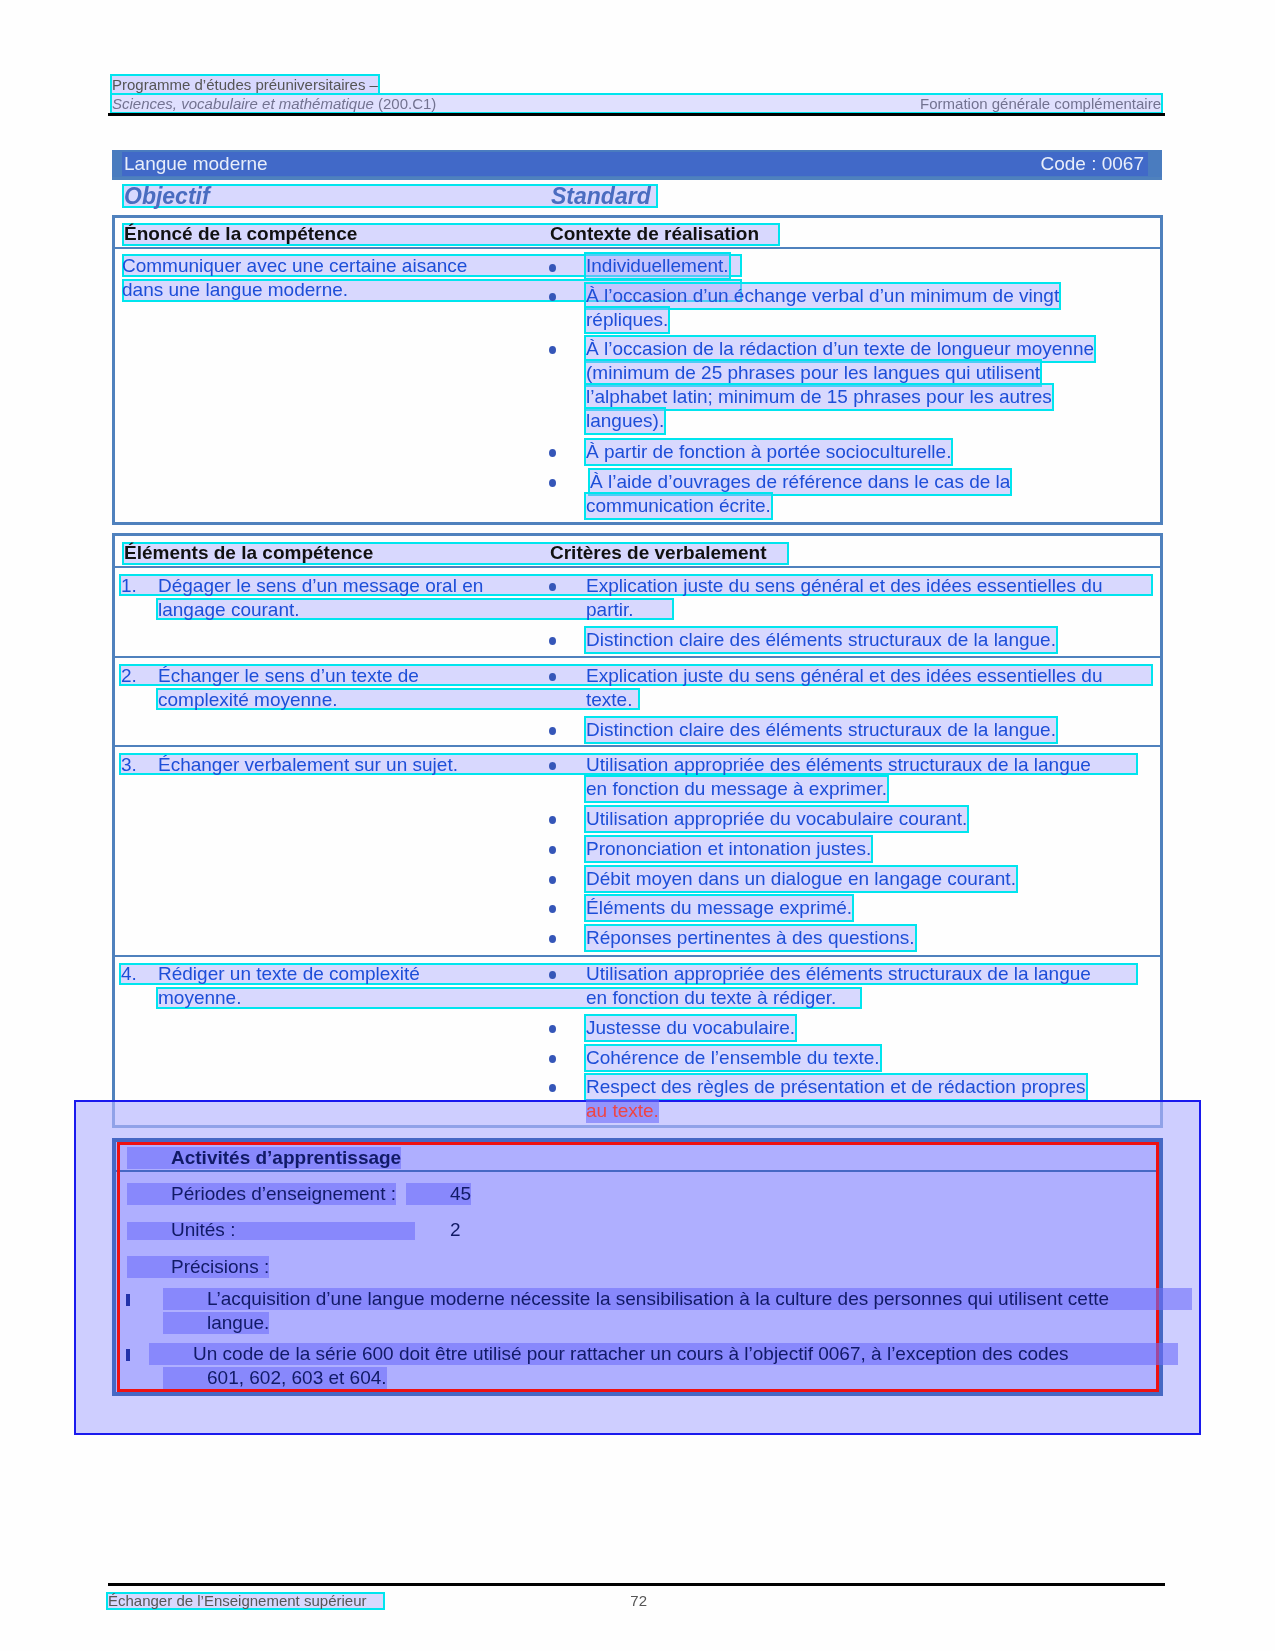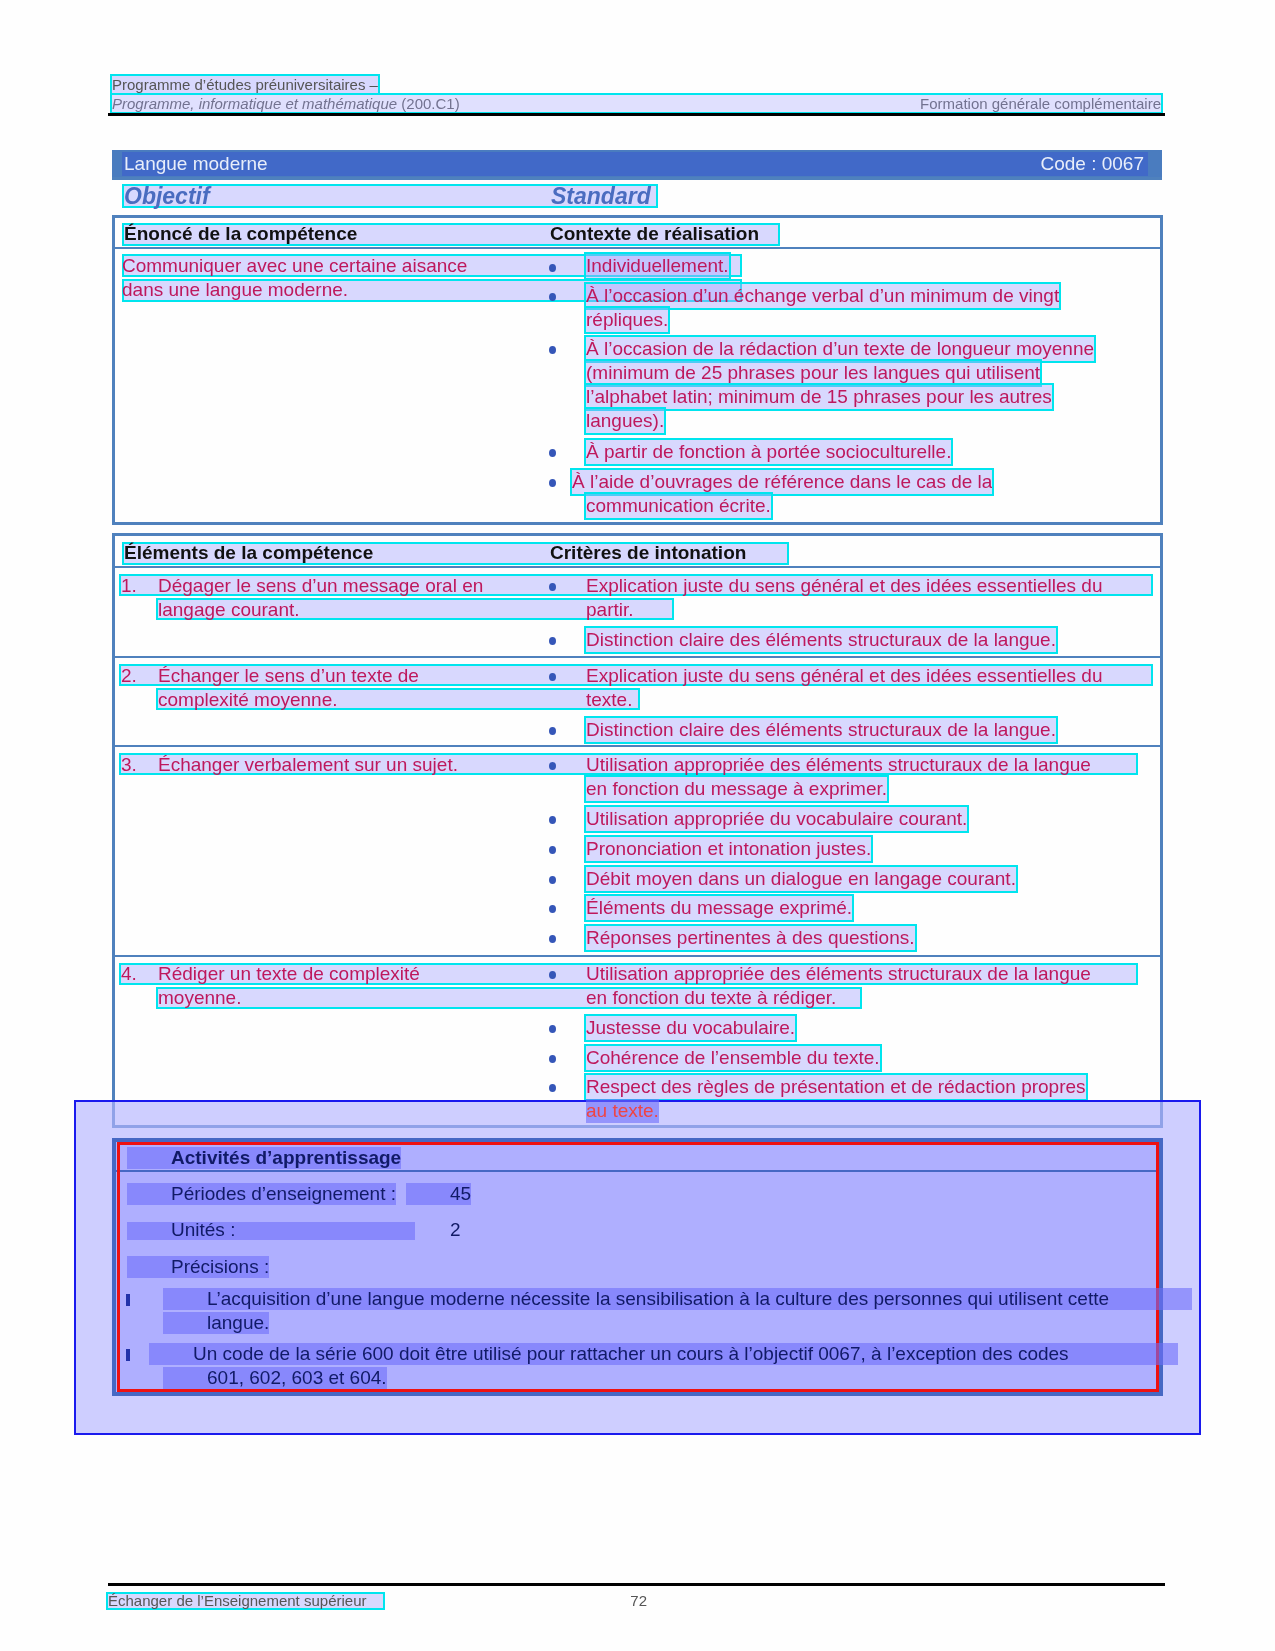--- a/index.html
+++ b/index.html
@@ -22,38 +22,38 @@
   }
   .titlebar .inner { position: absolute; left: 10px; right: 14px; top: 2px; height: 24px; background:#4169c8; }
   .titlebar .l { position: absolute; left: 12px; top: 3px; }
   .titlebar .r { position: absolute; right: 18px; top: 3px; }
 
   .italic-head { font-size: 23px; font-style: italic; font-weight: bold; color: #4a6cc0; top: 183px; }
 
   .box { border: 3px solid #4f81bd; box-sizing: border-box; background: transparent; }
   .hline { background: #4f81bd; height: 2px; }
   .bold-head { font-size: 19px; font-weight: bold; color: #111; white-space: nowrap; }
-  .txt { font-size: 19px; color: #be185d; line-height: 24px; white-space: nowrap; }
+  .txt { font-size: 19px; color: #1d4ed8; line-height: 24px; white-space: nowrap; }
   .bullet { width: 7px; height: 8px; border-radius: 50%; background: #3556b8; }
 
   .ov-hl { background: rgba(170,170,255,0.45); outline: 2px solid #00e5ee; }
   .ov-blue { left: 74px; top: 1100px; width: 1127px; height: 335px; background: rgba(180,180,255,0.65); border: 2px solid #1a1aee; box-sizing: border-box; }
   .act-box { left: 112px; top: 1138px; width: 1051px; height: 258px; border: 4px solid #4668c4; box-sizing: border-box; background: rgba(150,150,255,0.55); }
   .red-box { left: 117px; top: 1142px; width: 1042px; height: 250px; border: 3px solid #ee1111; box-sizing: border-box; }
   .act-txt { font-size: 19px; color: #111a66; white-space: nowrap; padding-left: 44px; }
   .act-hl { background: rgba(110,110,250,0.6); }
 
   .footer { font-size: 15px; color: #555; white-space: nowrap; }
 </style>
 </head>
 <body>
 
 <div class="abs hdr-line1 ov-hl">Programme d’études préuniversitaires –</div>
 <div class="abs hdr-line2">
-  <i>Programme, informatique et mathématique</i><span> (200.C1)</span>
+  <i>Sciences, vocabulaire et mathématique</i><span> (200.C1)</span>
 </div>
 <div class="abs hdr-right">Formation générale complémentaire</div>
 <div class="abs ov-hl" style="left:112px;top:95px;width:1049px;height:17px;background:rgba(170,170,255,0.35);"></div>
 <div class="abs rule" style="left:108px;top:113px;width:1057px;"></div>
 
 <div class="abs titlebar">
   <div class="inner"></div>
   <span class="l">Langue moderne</span>
   <span class="r">Code : 0067</span>
 </div>
@@ -83,28 +83,28 @@
 <div class="abs bullet" style="left:549px;top:346px;"></div>
 <div class="abs txt ov-hl" style="left:586px;top:337px;">À l’occasion de la rédaction d’un texte de longueur moyenne</div>
 <div class="abs txt ov-hl" style="left:586px;top:361px;">(minimum de 25 phrases pour les langues qui utilisent</div>
 <div class="abs txt ov-hl" style="left:586px;top:385px;">l’alphabet latin; minimum de 15 phrases pour les autres</div>
 <div class="abs txt ov-hl" style="left:586px;top:409px;">langues).</div>
 
 <div class="abs bullet" style="left:549px;top:449px;"></div>
 <div class="abs txt ov-hl" style="left:586px;top:440px;">À partir de fonction à portée socioculturelle.</div>
 
 <div class="abs bullet" style="left:549px;top:479px;"></div>
-<div class="abs txt ov-hl" style="left:572px;top:470px;">À l’aide d’ouvrages de référence dans le cas de la</div>
+<div class="abs txt ov-hl" style="left:590px;top:470px;">À l’aide d’ouvrages de référence dans le cas de la</div>
 <div class="abs txt ov-hl" style="left:586px;top:494px;">communication écrite.</div>
 
 <div class="abs box" style="left:112px;top:533px;width:1051px;height:595px;"></div>
 <div class="abs hline" style="left:112px;top:566px;width:1051px;"></div>
 <div class="abs ov-hl" style="left:124px;top:544px;width:663px;height:19px;"></div>
 <div class="abs bold-head" style="left:124px;top:542px;">Éléments de la compétence</div>
-<div class="abs bold-head" style="left:550px;top:542px;">Critères de intonation</div>
+<div class="abs bold-head" style="left:550px;top:542px;">Critères de verbalement</div>
 
 <div class="abs ov-hl" style="left:121px;top:576px;width:1030px;height:18px;"></div>
 <div class="abs ov-hl" style="left:158px;top:600px;width:514px;height:18px;"></div>
 <div class="abs txt" style="left:121px;top:574px;">1.</div>
 <div class="abs txt" style="left:158px;top:574px;">Dégager le sens d’un message oral en</div>
 <div class="abs txt" style="left:158px;top:598px;">langage courant.</div>
 <div class="abs bullet" style="left:549px;top:583px;"></div>
 <div class="abs txt" style="left:586px;top:574px;">Explication juste du sens général et des idées essentielles du</div>
 <div class="abs txt" style="left:586px;top:598px;">partir.</div>
 <div class="abs bullet" style="left:549px;top:637px;"></div>

